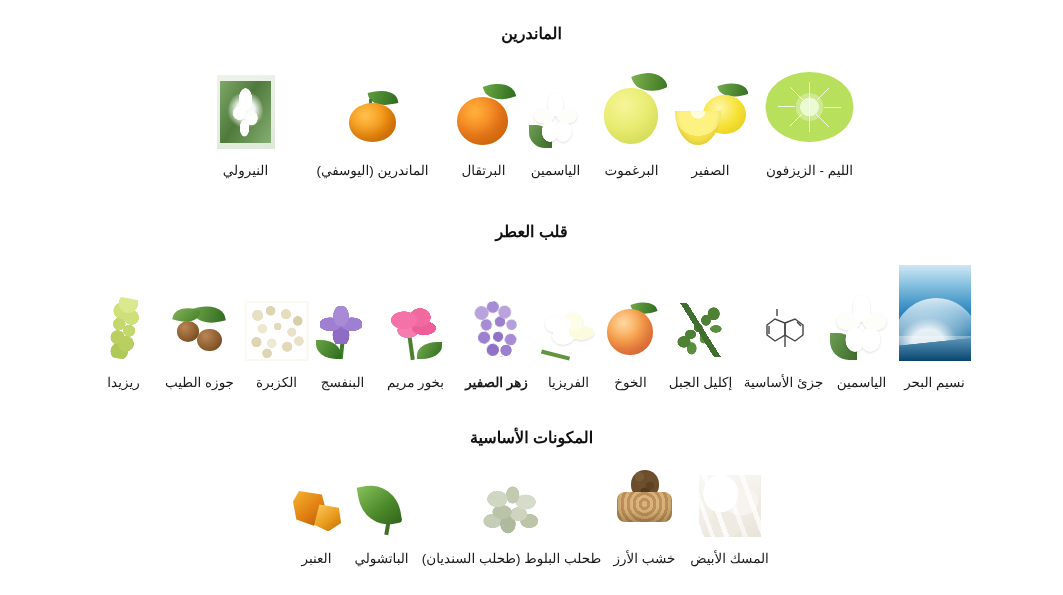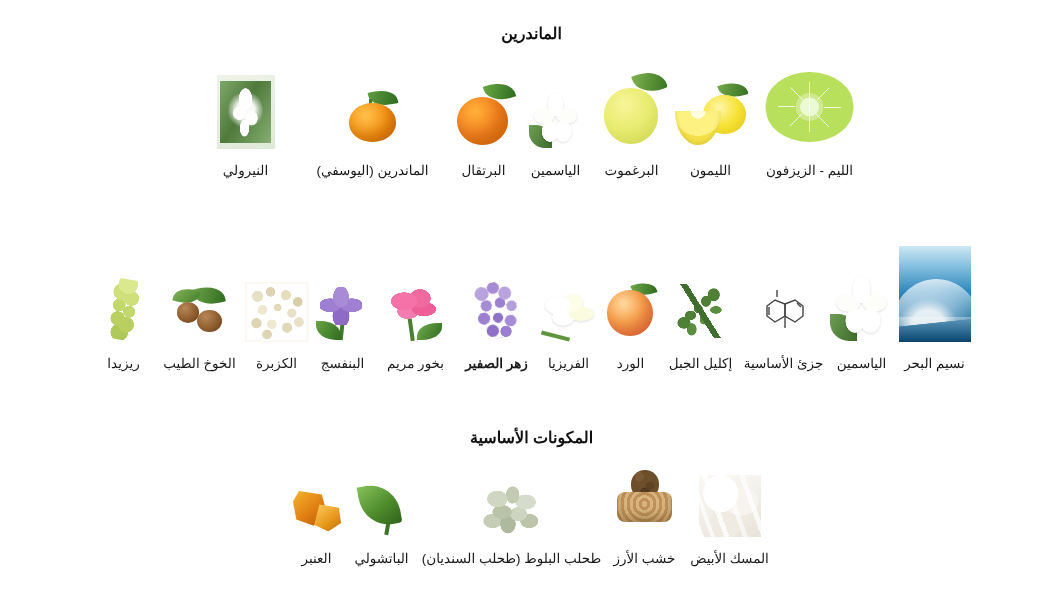--- a/index.html
+++ b/index.html
@@ -543,57 +543,58 @@
       </div>
 
       <div class="note" style="width:78px;">
         <div class="note-img" style="width:74px;height:68px;">
           <div class="art art-lemon">
               <div class="leaf"></div>
               <div class="whole"></div>
               <div class="half"></div>
             </div>
         </div>
-        <div class="note-label">الليمون</div>
+        <div class="note-label">الصفير</div>
       </div>
 
       <div class="note" style="width:120px;">
         <div class="note-img" style="width:96px;height:84px;">
           <div class="art art-lime">
               <div class="half"></div>
             </div>
         </div>
         <div class="note-label">الليم - الزيزفون</div>
       </div>
 
     </div>
   </section>
 
   <section id="heart-section">
+    <div class="section-title">قلب العطر</div>
     <div class="notes-row">
 
       <div class="note" style="width:66px;">
         <div class="note-img" style="width:60px;height:66px;">
           <div class="art art-reseda">
               <div class="spike"></div>
             </div>
         </div>
         <div class="note-label">ريزيدا</div>
       </div>
 
       <div class="note" style="width:86px;">
         <div class="note-img" style="width:66px;height:60px;">
           <div class="art art-nutmeg">
               <div class="leaf"></div>
               <div class="leaf2"></div>
               <div class="nut n1"></div>
               <div class="nut n2"></div>
             </div>
         </div>
-        <div class="note-label">الخوخ الطيب</div>
+        <div class="note-label">جوزه الطيب</div>
       </div>
 
 
       <div class="note" style="width:68px;">
         <div class="note-img" style="width:64px;height:60px;">
           <div class="art art-coriander">
               <div class="seeds"></div>
             </div>
         </div>
         <div class="note-label">الكزبرة</div>
@@ -640,21 +641,21 @@
         <div class="note-label">الفريزيا</div>
       </div>
 
       <div class="note" style="width:60px;">
         <div class="note-img" style="width:58px;height:60px;">
           <div class="art art-peach">
               <div class="lf"></div>
               <div class="fruit"></div>
             </div>
         </div>
-        <div class="note-label">الورد</div>
+        <div class="note-label">الخوخ</div>
       </div>
 
       <div class="note" style="width:80px;">
         <div class="note-img" style="width:62px;height:62px;">
           <div class="art art-rosemary">
               <div class="sprig"></div>
             </div>
         </div>
         <div class="note-label">إكليل الجبل</div>
       </div>

